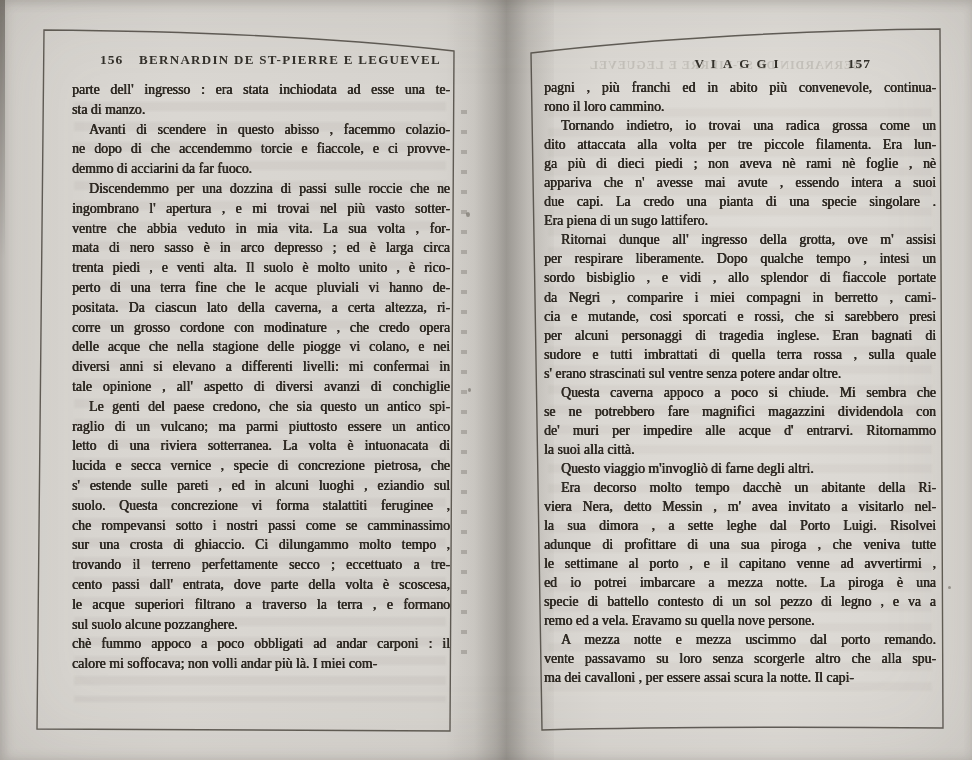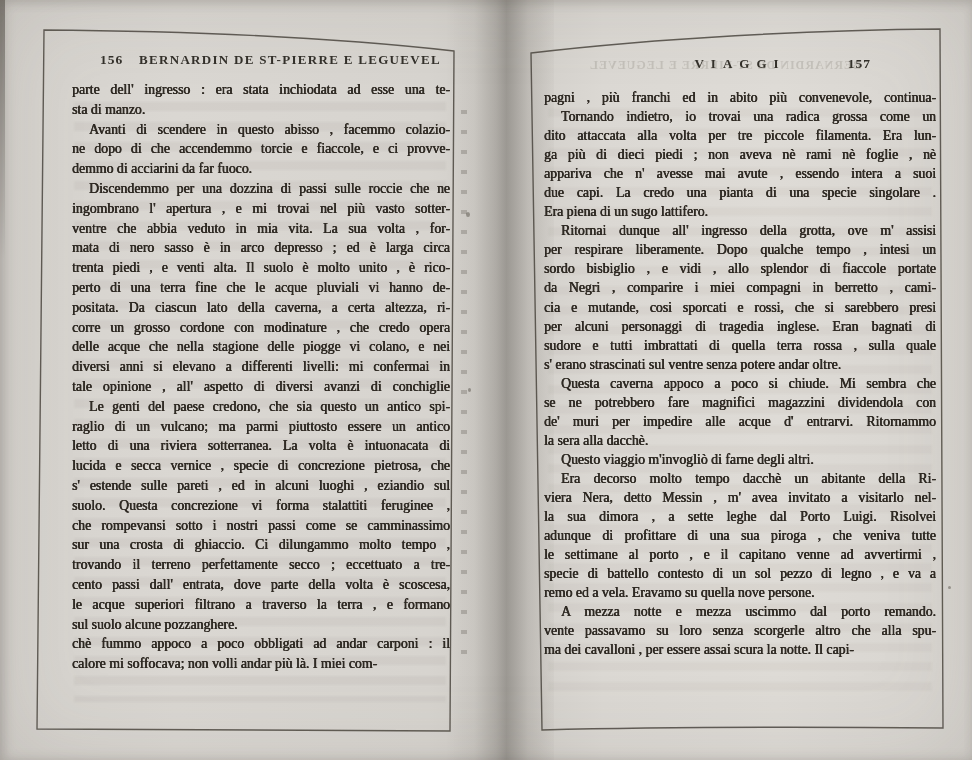--- a/index.html
+++ b/index.html
@@ -54,21 +54,21 @@
     text-align: center; padding-left: 58px; letter-spacing: 1.3px;
     font-size: 13px;
   }
   .right .running-head .title {
     position: absolute; left: 0; right: 0; top: 0;
     text-align: center; letter-spacing: 7px; font-size: 13px;
   }
 
   .page-body { position: relative; }
   .left  .page-body { margin-top: 6px;  }
-  .right .page-body { margin-top: 10px; }
+  .right .page-body { }
 
   .line {
     font-size: 13.8px;
     color: #2f2a24;
     text-align: justify;
     text-align-last: justify;
     text-shadow: 0.45px 0 0.2px #342f28, 0 0.3px 0.2px #342f28;
     overflow: hidden;
     white-space: normal;
   }
@@ -168,44 +168,46 @@
       </div>
   </div>
 
   <div class="page-inner right">
     <div class="running-head">
       <span class="title">VIAGGI</span>
       <span class="pageno">157</span>
     </div>
     <div class="page-body">
         <div class="line">pagni , più franchi ed in abito più convenevole, continua-</div>
+        <div class="line end">rono il loro cammino.</div>
         <div class="line indent">Tornando indietro, io trovai una radica grossa come un</div>
         <div class="line">dito attaccata alla volta per tre piccole filamenta. Era lun-</div>
         <div class="line">ga più di dieci piedi ; non aveva nè rami nè foglie , nè</div>
         <div class="line">appariva che n' avesse mai avute , essendo intera a suoi</div>
         <div class="line">due capi. La credo una pianta di una specie singolare .</div>
         <div class="line end">Era piena di un sugo lattifero.</div>
         <div class="line indent">Ritornai dunque all' ingresso della grotta, ove m' assisi</div>
         <div class="line">per respirare liberamente. Dopo qualche tempo , intesi un</div>
         <div class="line">sordo bisbiglio , e vidi , allo splendor di fiaccole portate</div>
         <div class="line">da Negri , comparire i miei compagni in berretto , cami-</div>
         <div class="line">cia e mutande, cosi sporcati e rossi, che si sarebbero presi</div>
         <div class="line">per alcuni personaggi di tragedia inglese. Eran bagnati di</div>
         <div class="line">sudore e tutti imbrattati di quella terra rossa , sulla quale</div>
         <div class="line end">s' erano strascinati sul ventre senza potere andar oltre.</div>
         <div class="line indent">Questa caverna appoco a poco si chiude. Mi sembra che</div>
         <div class="line">se ne potrebbero fare magnifici magazzini dividendola con</div>
         <div class="line">de' muri per impedire alle acque d' entrarvi. Ritornammo</div>
-        <div class="line end">la sera alla dacchè.</div>
+        <div class="line end">la suoi alla città.</div>
         <div class="line indent end">Questo viaggio m'invogliò di farne degli altri.</div>
         <div class="line indent">Era decorso molto tempo dacchè un abitante della Ri-</div>
         <div class="line">viera Nera, detto Messin , m' avea invitato a visitarlo nel-</div>
         <div class="line">la sua dimora , a sette leghe dal Porto Luigi. Risolvei</div>
         <div class="line">adunque di profittare di una sua piroga , che veniva tutte</div>
         <div class="line">le settimane al porto , e il capitano venne ad avvertirmi ,</div>
+        <div class="line">ed io potrei imbarcare a mezza notte. La piroga è una</div>
         <div class="line">specie di battello contesto di un sol pezzo di legno , e va a</div>
         <div class="line end">remo ed a vela. Eravamo su quella nove persone.</div>
         <div class="line indent">A mezza notte e mezza uscimmo dal porto remando.</div>
         <div class="line">vente passavamo su loro senza scorgerle altro che alla spu-</div>
         <div class="line end">ma dei cavalloni , per essere assai scura la notte. Il capi-</div>
       </div>
   </div>
 
   <div class="edge-left"></div>
   <div class="speck" style="left:466px; top:212px; width:4px; height:5px;"></div>

